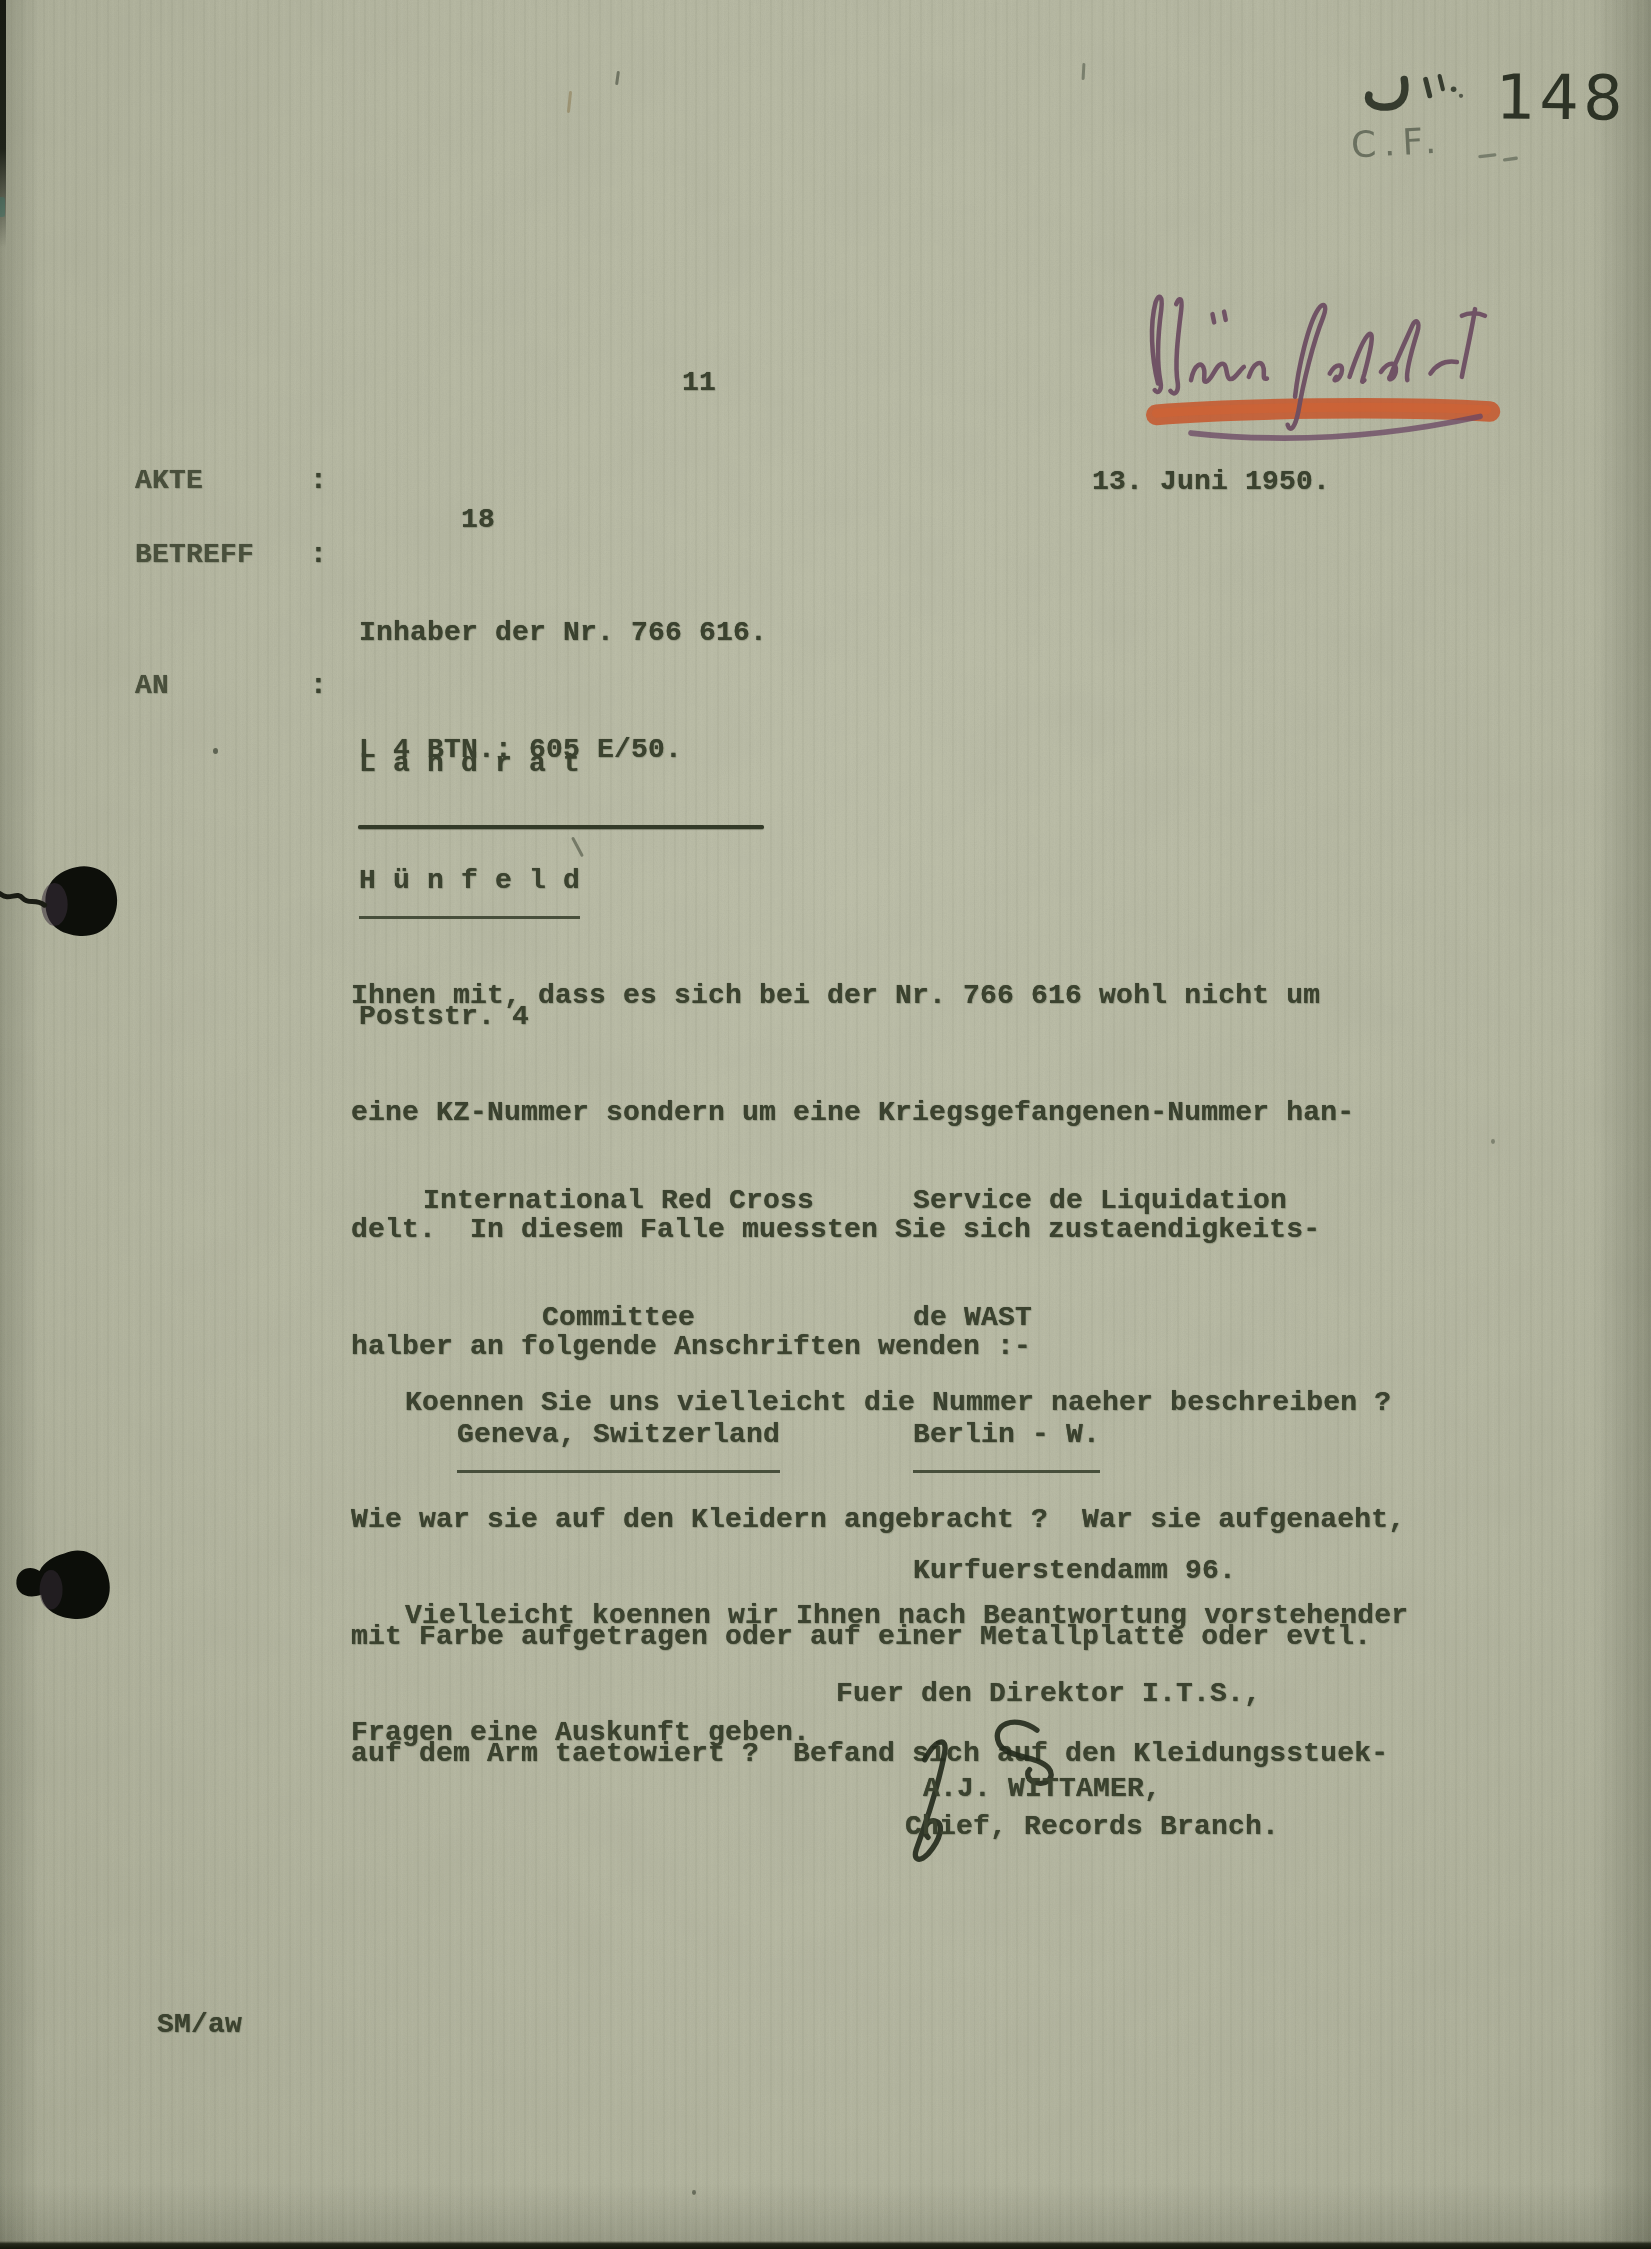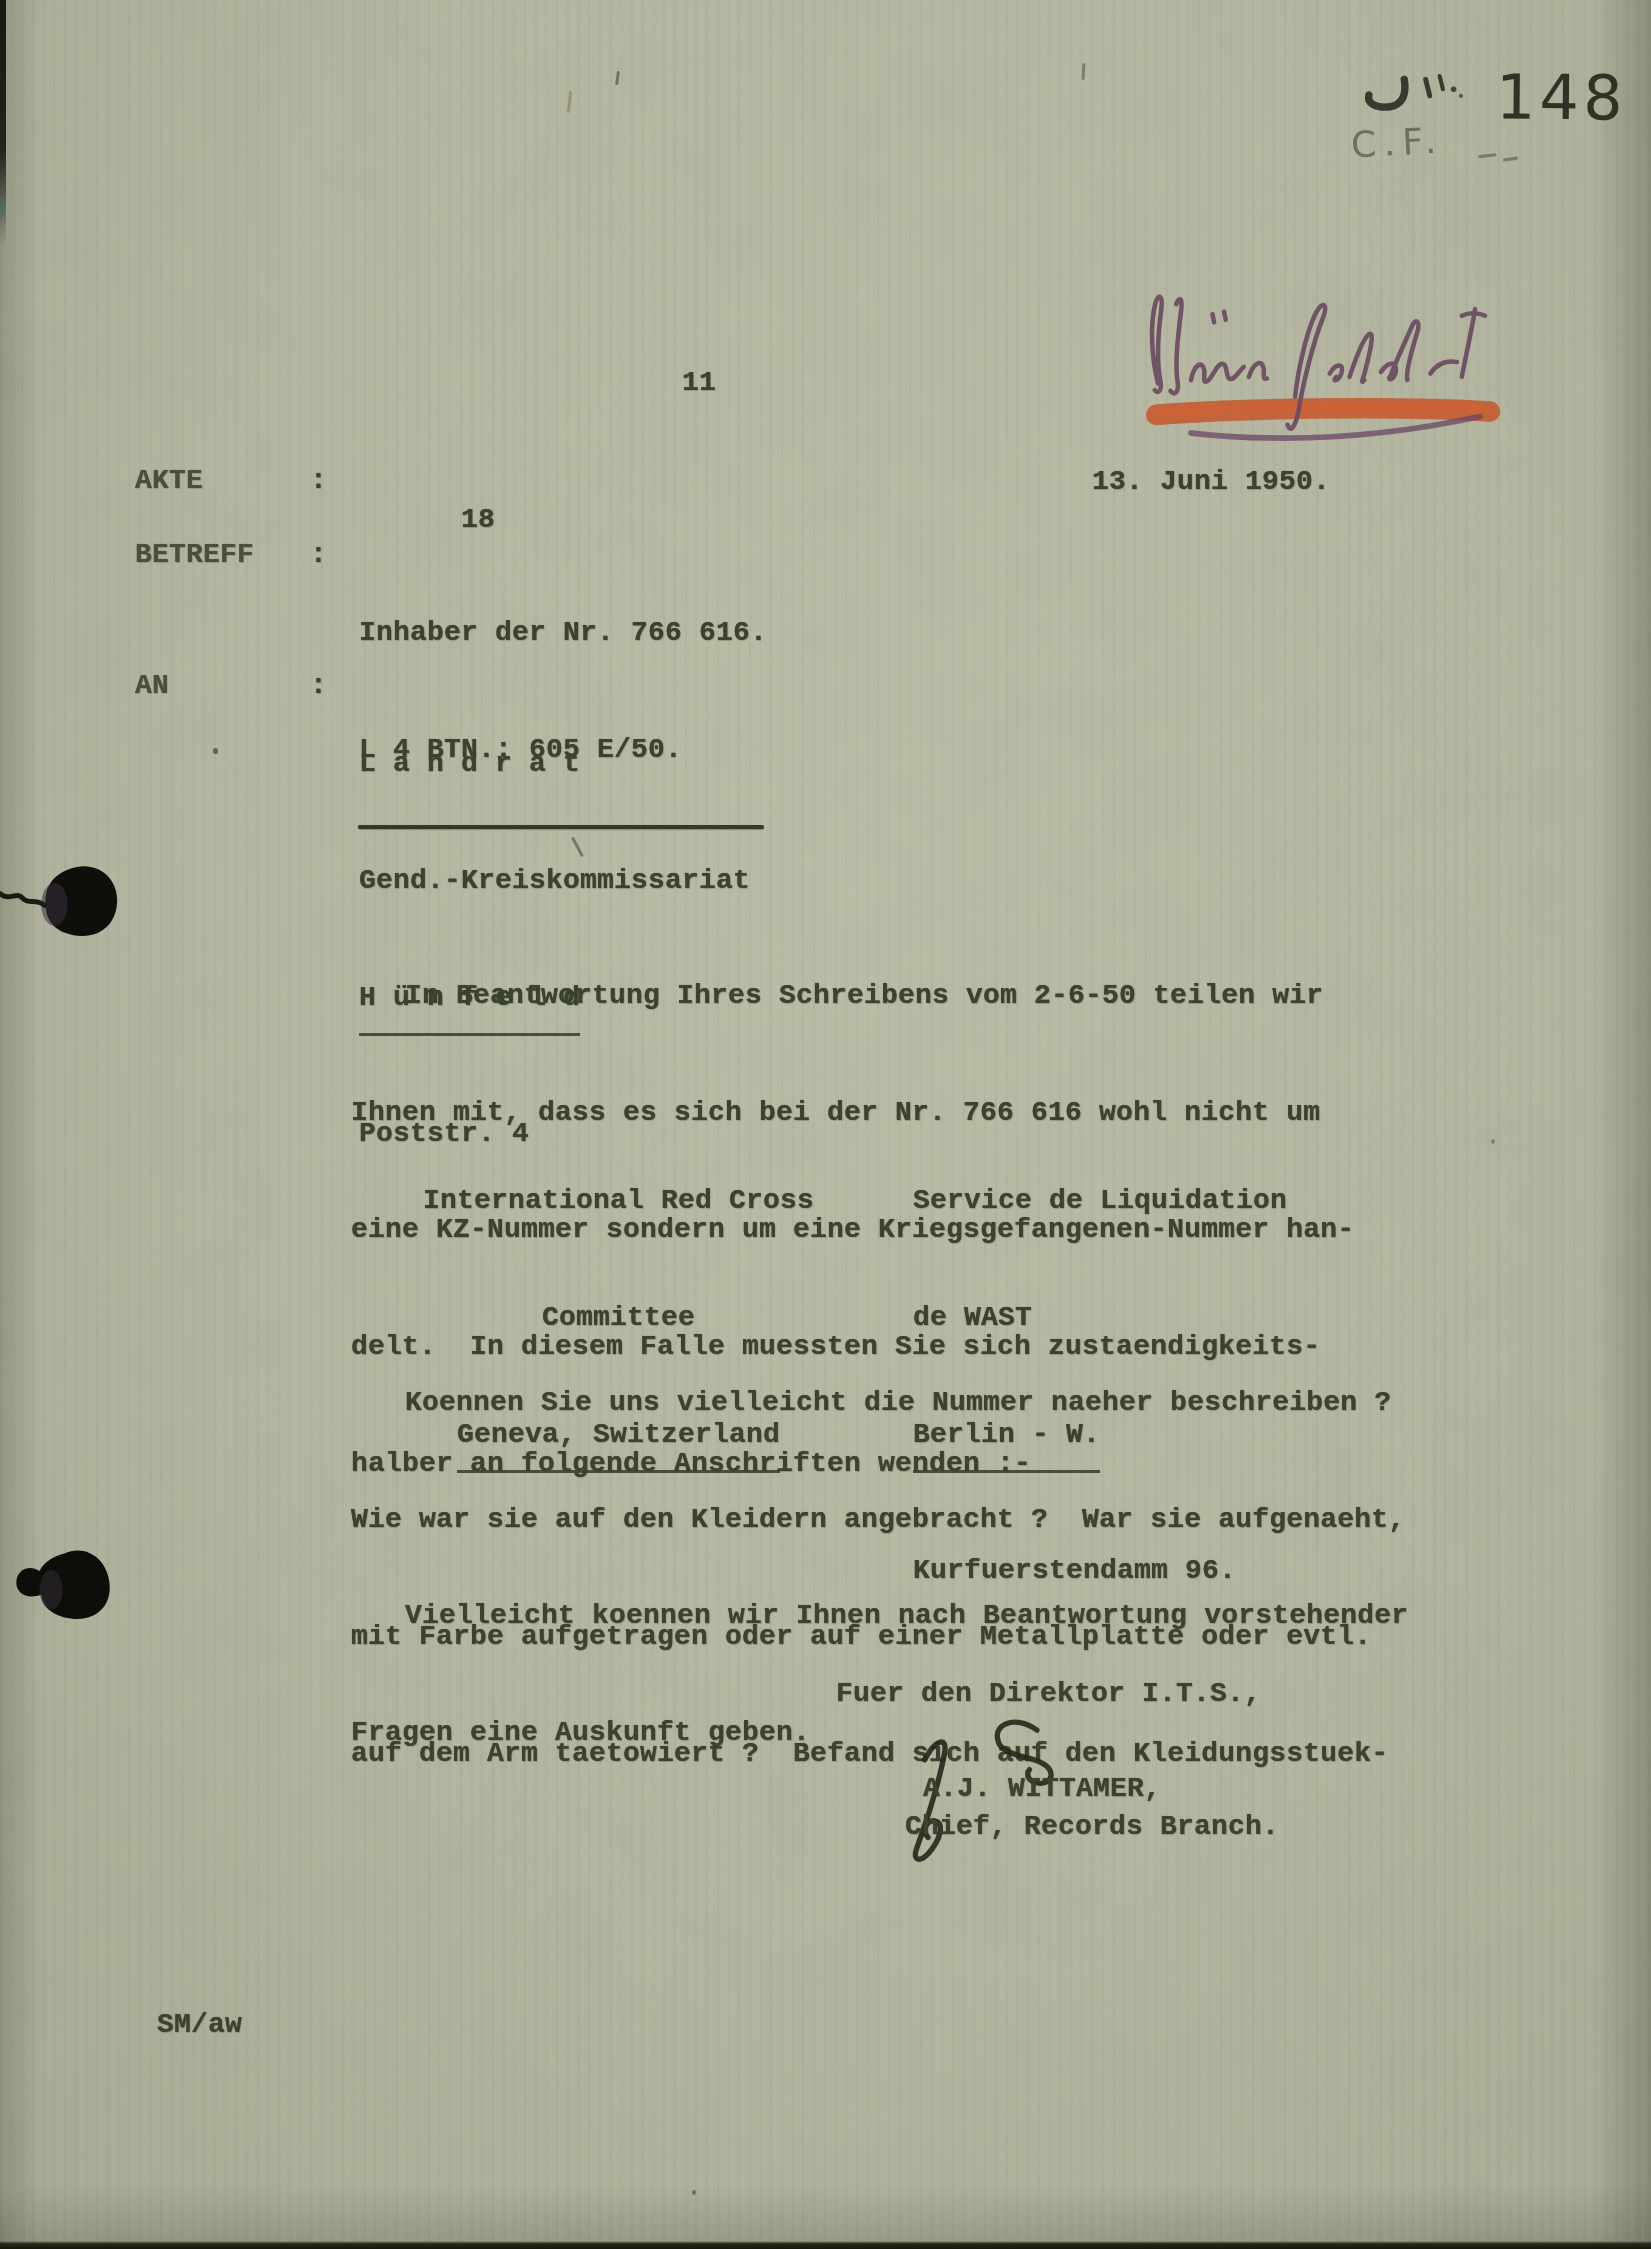--- a/index.html
+++ b/index.html
@@ -145,30 +145,28 @@
       <div class="line">Inhaber der Nr. 766 616.</div>
       <div class="line">L 4 BTN.: 605 E/50.</div>
     </span>
   </div>
 
   <div class="tw hdr-row" style="left:135px;top:652px;margin-top:14px;">
     <span class="hdr-label">AN</span>
     <span class="hdr-colon">:</span>
     <span>
       <div class="line">L a n d r a t</div>
-      <div class="line">Gend.-Kreiskommissariat</div>
       <div class="line"><span class="u">H ü n f e l d</span></div>
       <div class="line">Poststr. 4</div>
     </span>
   </div>
 
   <div class="rule"></div>
 
   <div class="tw" style="left:351px;top:898px;">
-    <div class="line indent">In Beantwortung Ihres Schreibens vom 2-6-50 teilen wir</div>
     <div class="line">Ihnen mit, dass es sich bei der Nr. 766 616 wohl nicht um</div>
     <div class="line">eine KZ-Nummer sondern um eine Kriegsgefangenen-Nummer han-</div>
     <div class="line">delt.  In diesem Falle muessten Sie sich zustaendigkeits-</div>
     <div class="line">halber an folgende Anschriften wenden :-</div>
   </div>
 
   <div class="tw" style="left:423px;top:1103px;text-align:center;">
     <div class="line">International Red Cross</div>
     <div class="line">Committee</div>
     <div class="line"><span class="u">Geneva, Switzerland</span></div>

